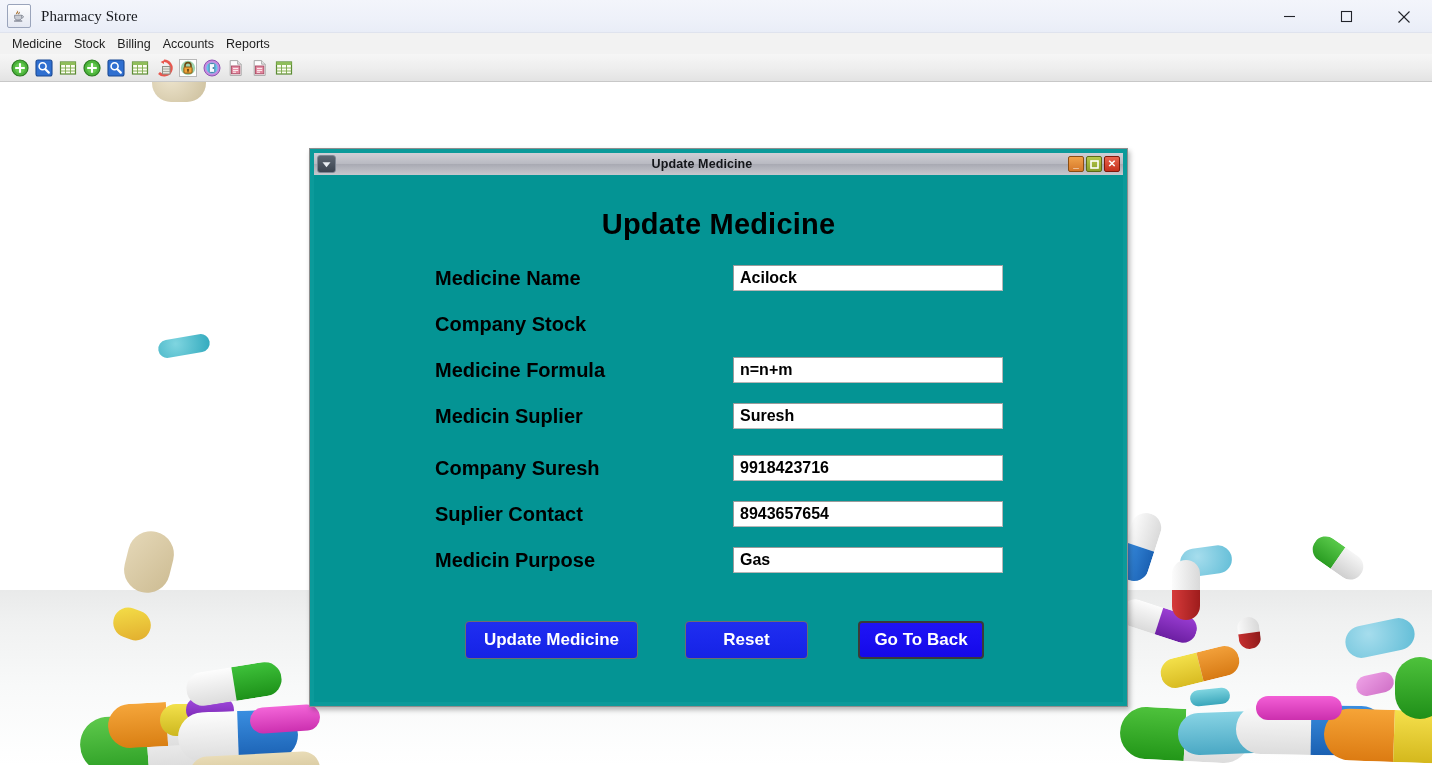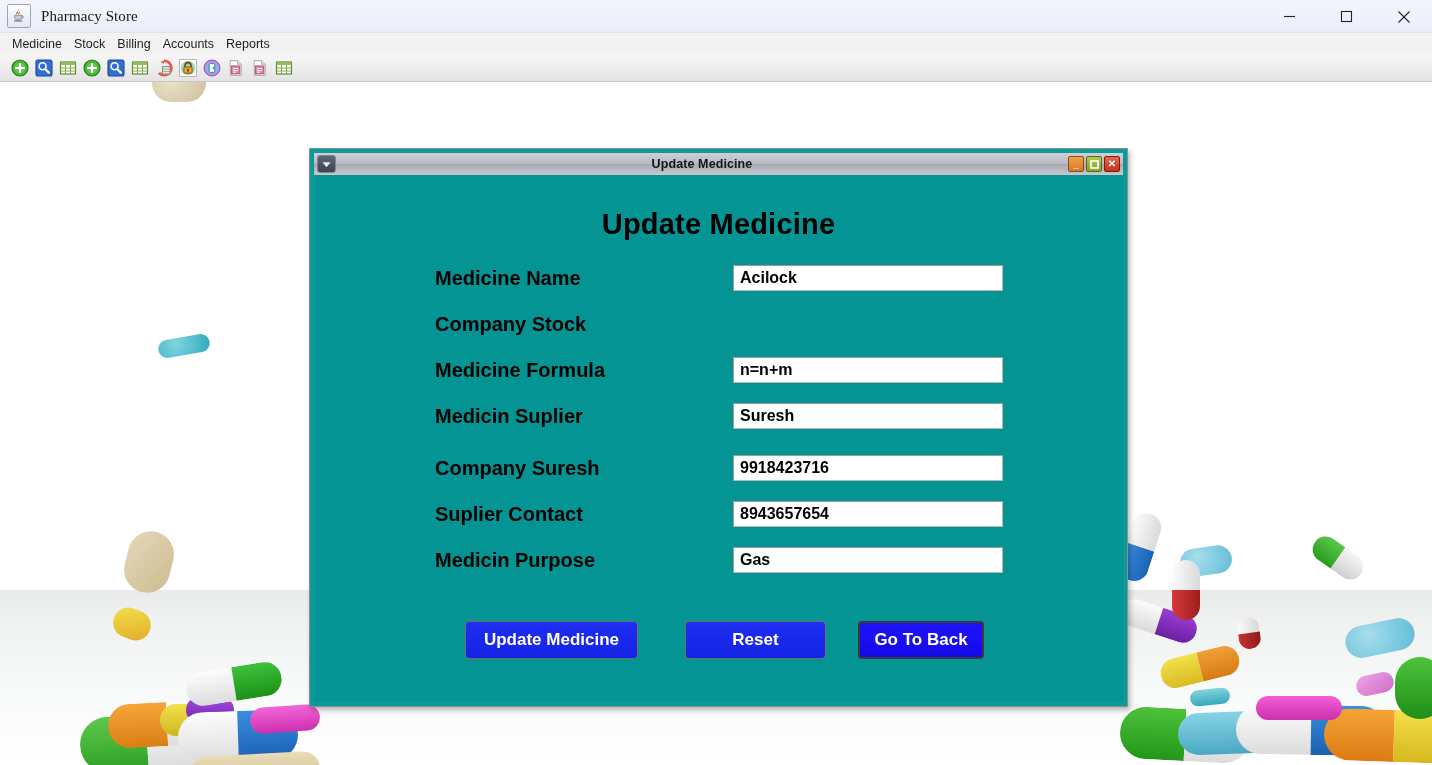--- a/index.html
+++ b/index.html
@@ -579,20 +579,20 @@
 
         <div class="frow" style="top:282px;">
           <div class="flabel">Medicin Purpose</div>
           <input class="finput" type="text" value="Gas" style="">
         </div>
 
       </div>
 
       <div class="btnrow">
         <button class="dbtn" style="left:151px;width:173px;">Update Medicine</button>
-        <button class="dbtn" style="left:371px;width:141px;">Reset</button>
+        <button class="dbtn" style="left:371px;width:123px;">Reset</button>
         <button class="dbtn focused" style="left:544px;width:126px;">Go To Back</button>
       </div>
 
     </div>
   </div>
 
 </div>
 
 </body></html>

